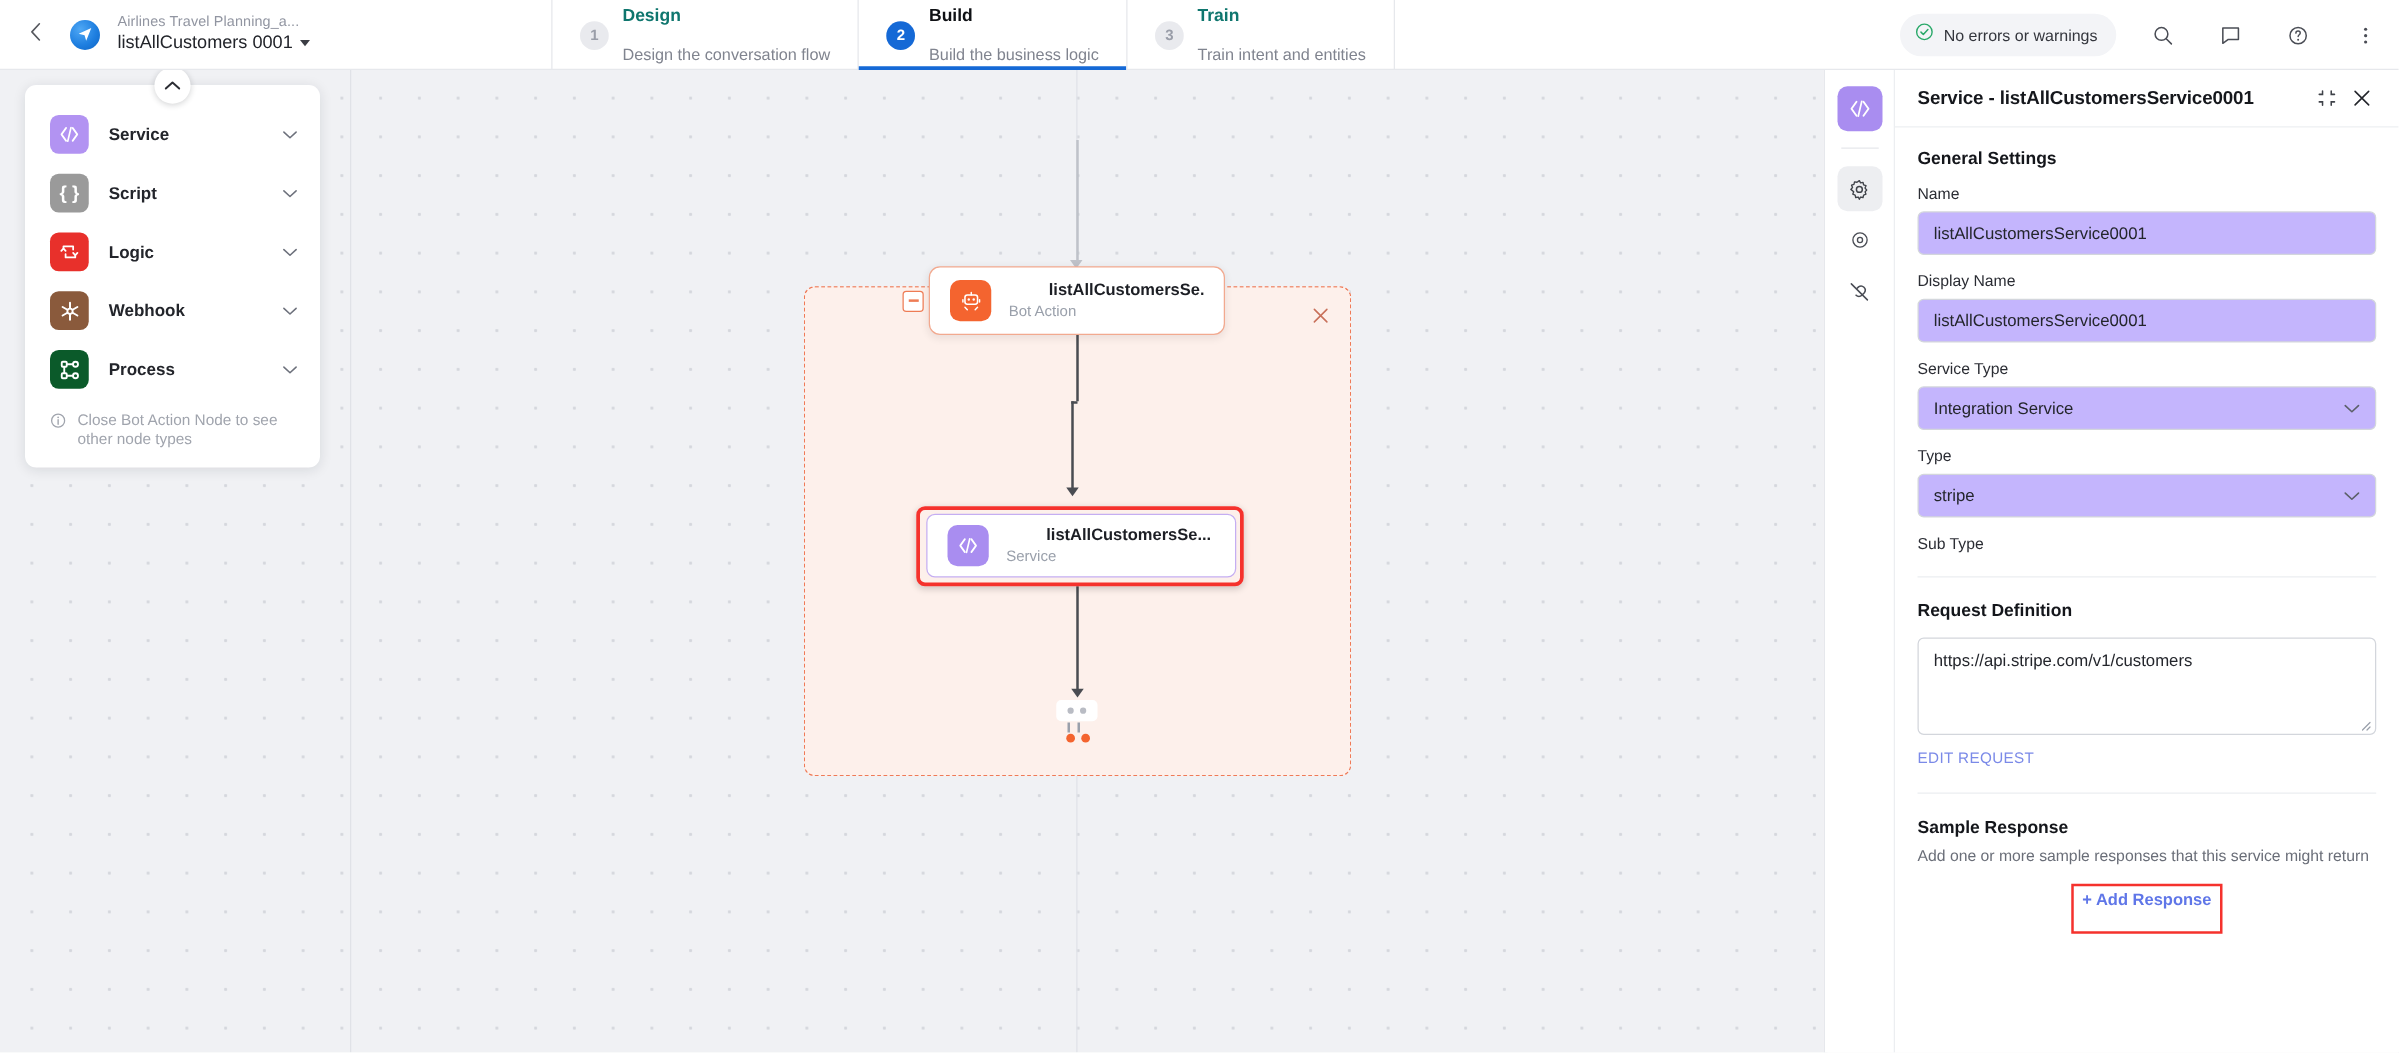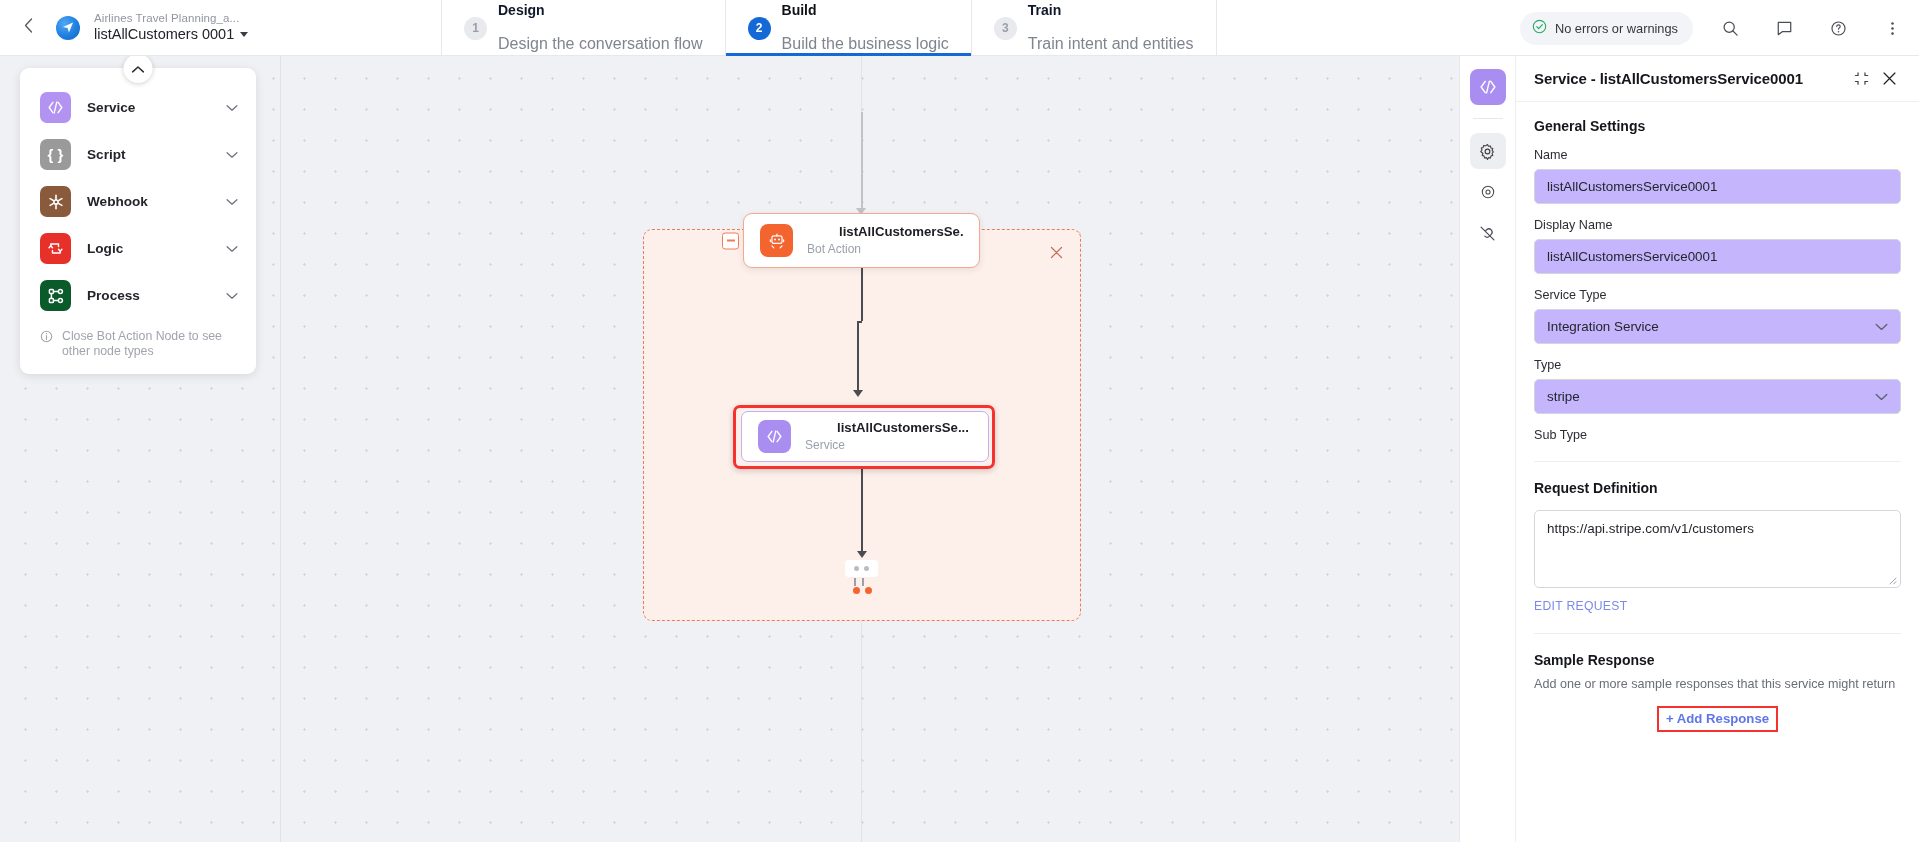--- a/index.html
+++ b/index.html
@@ -43,23 +43,23 @@
   }
   .step.active:after {
     content: ""; position: absolute; left: 0; right: 0; bottom: 0; height: 3px; background: #1569d6;
   }
   .step-num {
     width: 23px; height: 23px; border-radius: 50%; background: #e9eaee; color: #9a9ea9;
     font-size: 12px; font-weight: 700; display: flex; align-items: center; justify-content: center; flex: none;
   }
   .step.active .step-num { background: #1569d6; color: #fff; }
   .step-txt { line-height: 1.25; }
-  .step-title { font-size: 14px; font-weight: 700; color: #0f172a; }
+  .step-title { font-size: 14px; font-weight: 700; color: #0f766e; }
   .step.active .step-title { color: #0f1115; }
-  .step-desc { font-size: 16px; color: #80848f; margin-top: 15px; white-space: nowrap; }
+  .step-desc { font-size: 13px; color: #80848f; margin-top: 15px; white-space: nowrap; }
   .steps-end { border-left: 1px solid #e6e8ec; height: 56px; }
 
   .topbar-right { position: absolute; right: 10px; top: 0; height: 56px; display: flex; align-items: center; gap: 20px; }
   .status-pill {
     display: flex; align-items: center; gap: 8px; background: #f3f4f7;
     border-radius: 17px; padding: 7px 15px 7px 12px; cursor: pointer;
   }
   .status-pill .lbl { font-size: 12.8px; color: #34363d; }
   .ico-btn {
     width: 34px; height: 34px; border-radius: 6px; display: flex; align-items: center; justify-content: center;
@@ -208,21 +208,21 @@
   .divider { height: 1px; background: #eceef1; margin: 19px 0 18px; }
   .textarea {
     width: 100%; height: 78px; border: 1px solid #d3d6dc; border-radius: 5px;
     padding: 10px 12px; font-size: 13.4px; color: #24262c; position: relative; background: #fff;
   }
   .resizer { position: absolute; right: 3px; bottom: 2px; color: #9aa0ab; line-height: 0; }
   .link { font-size: 12.2px; color: #7b8ae8; letter-spacing: .3px; margin-top: 11px; cursor: pointer; display: inline-block; }
   .hint { font-size: 12.6px; color: #6a6e78; line-height: 1.45; margin-top: 7px; }
   .add-resp-wrap { display: flex; justify-content: center; margin-top: 13px; }
   .add-resp {
-    border: 2.5px solid #f5322d; padding: 3px 7px 4px; color: #5f76e8; font-size: 13.2px;
+    border: 2.5px solid #f5322d; padding: 3px 7px 18px; color: #5f76e8; font-size: 13.2px;
     font-weight: 600; cursor: pointer; background: #fff;
   }
 </style>
 </head>
 <body>
 
 <div id="app">
 
   <div class="topbar">
     <div class="back-btn">
@@ -331,53 +331,53 @@
         <div class="chev">
           <svg width="12" height="8" viewBox="0 0 13 8">
               <path d="M1.2 1.5L6.5 6.4 11.8 1.5" stroke="#6d717c" stroke-width="1.35" fill="none" stroke-linecap="round" stroke-linejoin="round"></path>
             </svg>
         </div>
       </div>
 
       <div class="pal-row">
         <div class="pal-ico" style="background:#9a9a9a;font-size:15px">{&nbsp;}</div>
         <div class="pal-label">Script</div>
+        <div class="chev">
+          <svg width="12" height="8" viewBox="0 0 13 8">
+              <path d="M1.2 1.5L6.5 6.4 11.8 1.5" stroke="#6d717c" stroke-width="1.35" fill="none" stroke-linecap="round" stroke-linejoin="round"></path>
+            </svg>
+        </div>
+      </div>
+
+      <div class="pal-row">
+        <div class="pal-ico" style="background:#e8302b">
+          <svg width="17" height="17" viewBox="0 0 18 18">
+              <path d="M4 6.2V4.3h8.2V7" stroke="#fff" stroke-width="1.5" fill="none" stroke-linecap="round" stroke-linejoin="round"></path>
+              <path d="M14 11.8v1.9H5.8V11" stroke="#fff" stroke-width="1.5" fill="none" stroke-linecap="round" stroke-linejoin="round"></path>
+              <path d="M2.2 8.2L4 6.1 5.8 8.2M12.2 9.8L14 11.9 15.8 9.8" stroke="#fff" stroke-width="1.5" fill="none" stroke-linecap="round" stroke-linejoin="round"></path>
+            </svg>
+        </div>
+        <div class="pal-label">Logic</div>
         <div class="chev">
           <svg width="12" height="8" viewBox="0 0 13 8">
               <path d="M1.2 1.5L6.5 6.4 11.8 1.5" stroke="#6d717c" stroke-width="1.35" fill="none" stroke-linecap="round" stroke-linejoin="round"></path>
             </svg>
         </div>
       </div>
 
       <div class="pal-row">
         <div class="pal-ico" style="background:#8a5a3c">
           <svg width="18" height="18" viewBox="0 0 18 18">
               <g stroke="#fff" stroke-width="1.6" stroke-linecap="round">
                 <path d="M9 2.2v13.6M3.1 5.6l11.8 6.8M14.9 5.6L3.1 12.4"></path>
               </g>
               <circle cx="9" cy="9" r="2.1" fill="#8a5a3c" stroke="#fff" stroke-width="1.5"></circle>
             </svg>
         </div>
         <div class="pal-label">Webhook</div>
-        <div class="chev">
-          <svg width="12" height="8" viewBox="0 0 13 8">
-              <path d="M1.2 1.5L6.5 6.4 11.8 1.5" stroke="#6d717c" stroke-width="1.35" fill="none" stroke-linecap="round" stroke-linejoin="round"></path>
-            </svg>
-        </div>
-      </div>
-
-      <div class="pal-row">
-        <div class="pal-ico" style="background:#e8302b">
-          <svg width="17" height="17" viewBox="0 0 18 18">
-              <path d="M4 6.2V4.3h8.2V7" stroke="#fff" stroke-width="1.5" fill="none" stroke-linecap="round" stroke-linejoin="round"></path>
-              <path d="M14 11.8v1.9H5.8V11" stroke="#fff" stroke-width="1.5" fill="none" stroke-linecap="round" stroke-linejoin="round"></path>
-              <path d="M2.2 8.2L4 6.1 5.8 8.2M12.2 9.8L14 11.9 15.8 9.8" stroke="#fff" stroke-width="1.5" fill="none" stroke-linecap="round" stroke-linejoin="round"></path>
-            </svg>
-        </div>
-        <div class="pal-label">Logic</div>
         <div class="chev">
           <svg width="12" height="8" viewBox="0 0 13 8">
               <path d="M1.2 1.5L6.5 6.4 11.8 1.5" stroke="#6d717c" stroke-width="1.35" fill="none" stroke-linecap="round" stroke-linejoin="round"></path>
             </svg>
         </div>
       </div>
 
       <div class="pal-row">
         <div class="pal-ico" style="background:#0b5a2a">
           <svg width="18" height="18" viewBox="0 0 18 18">

